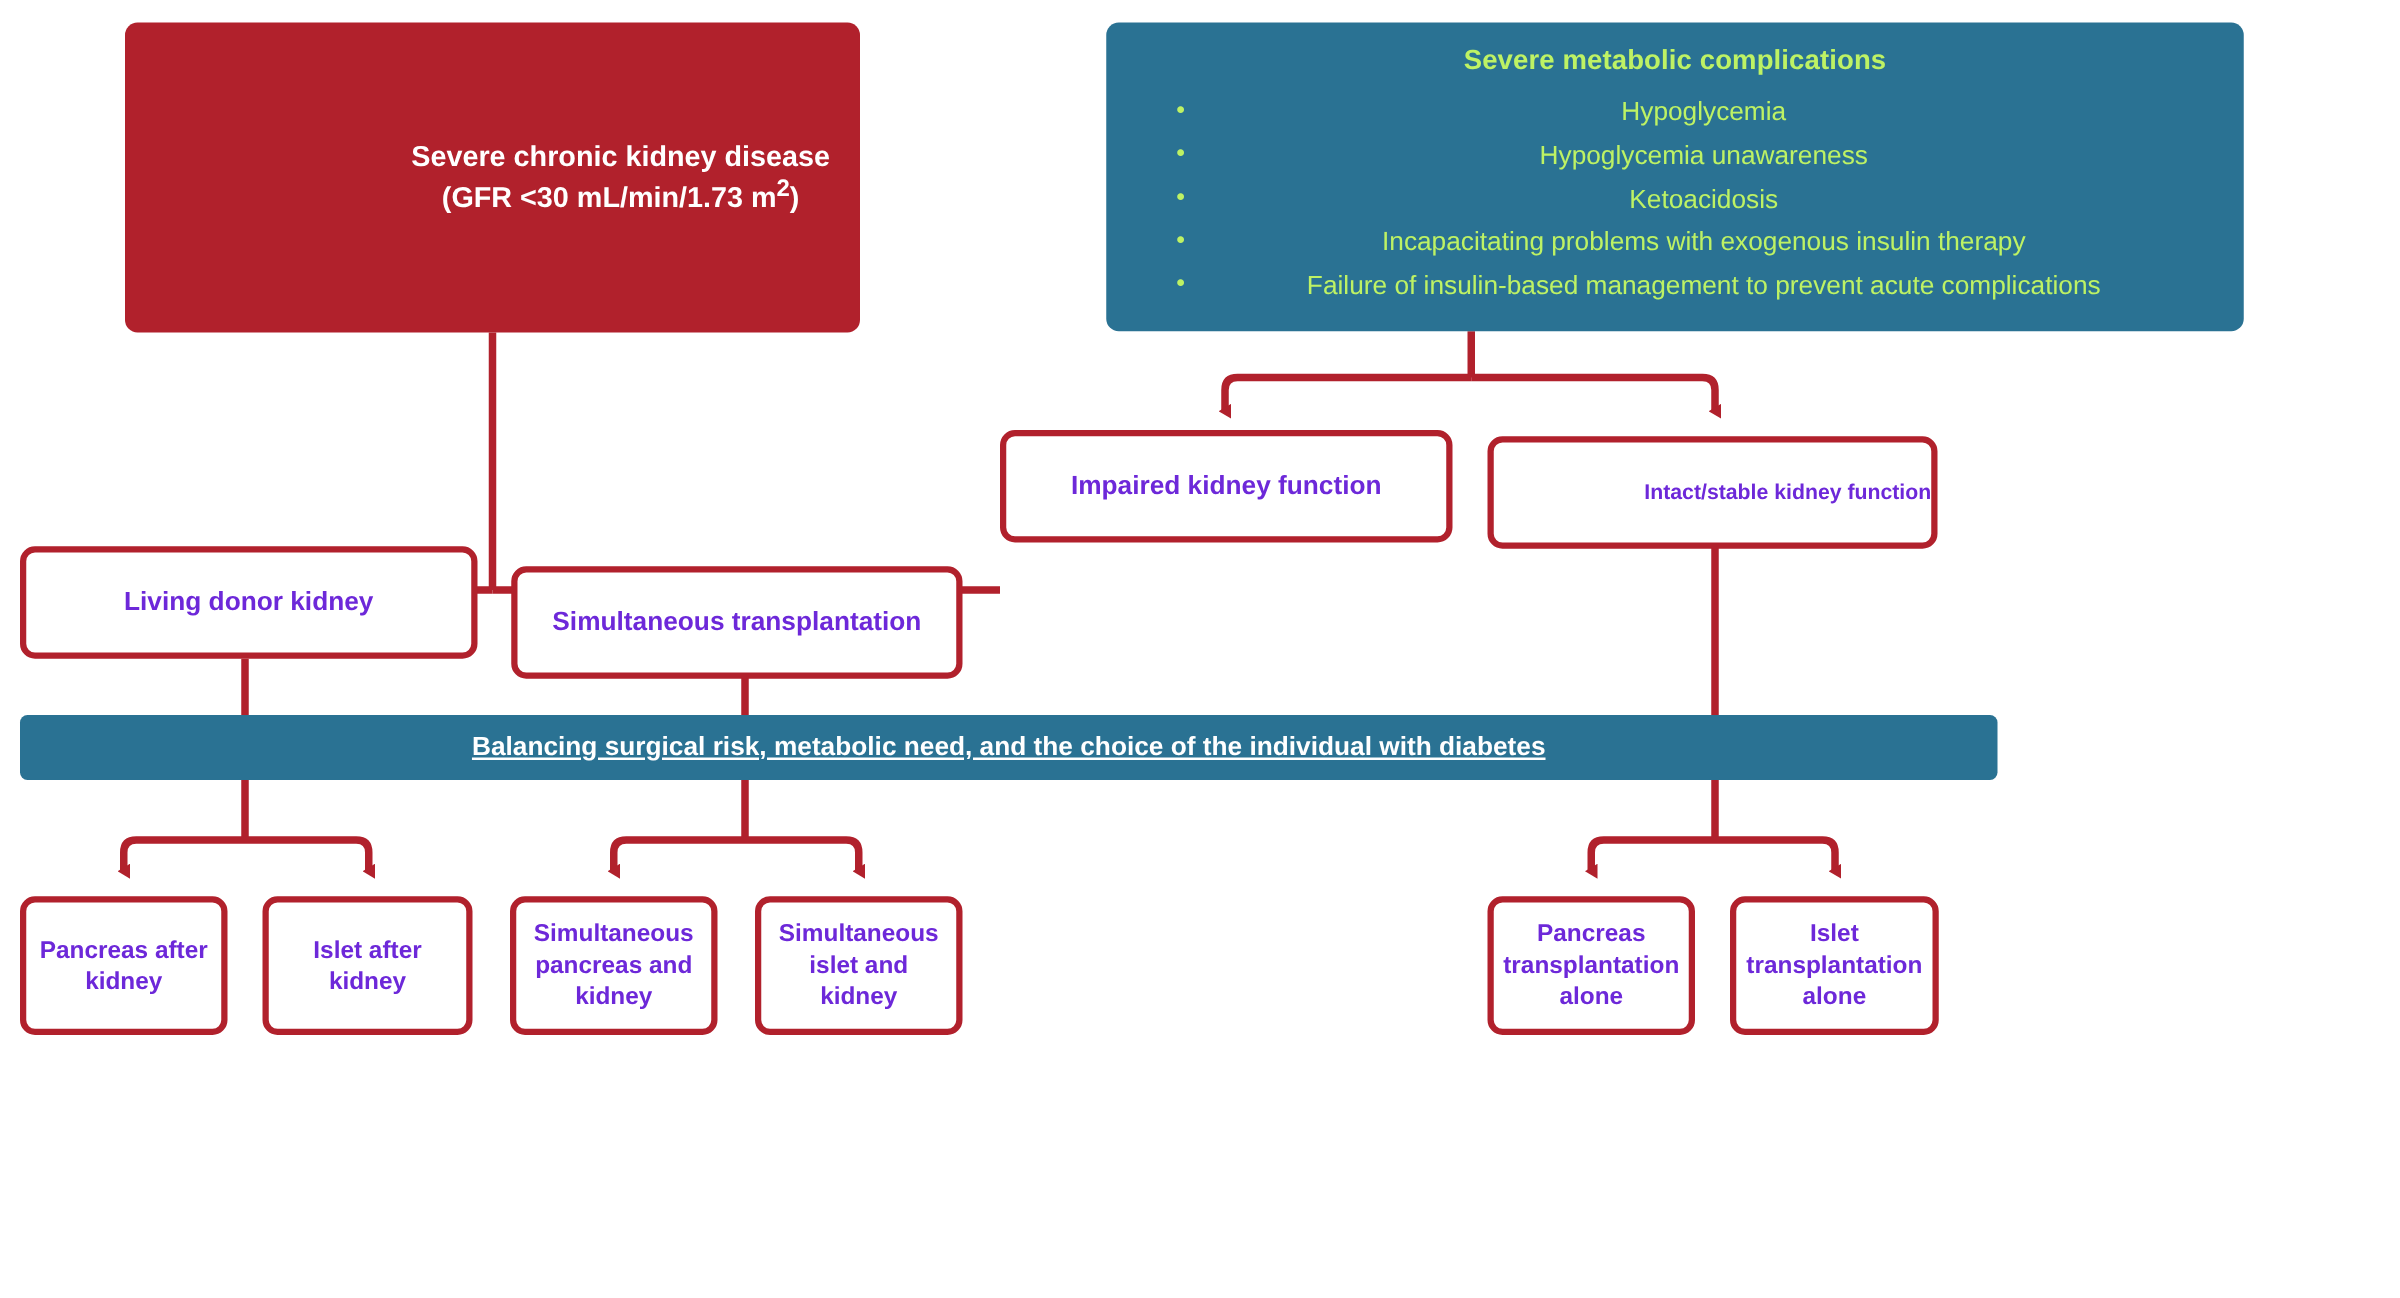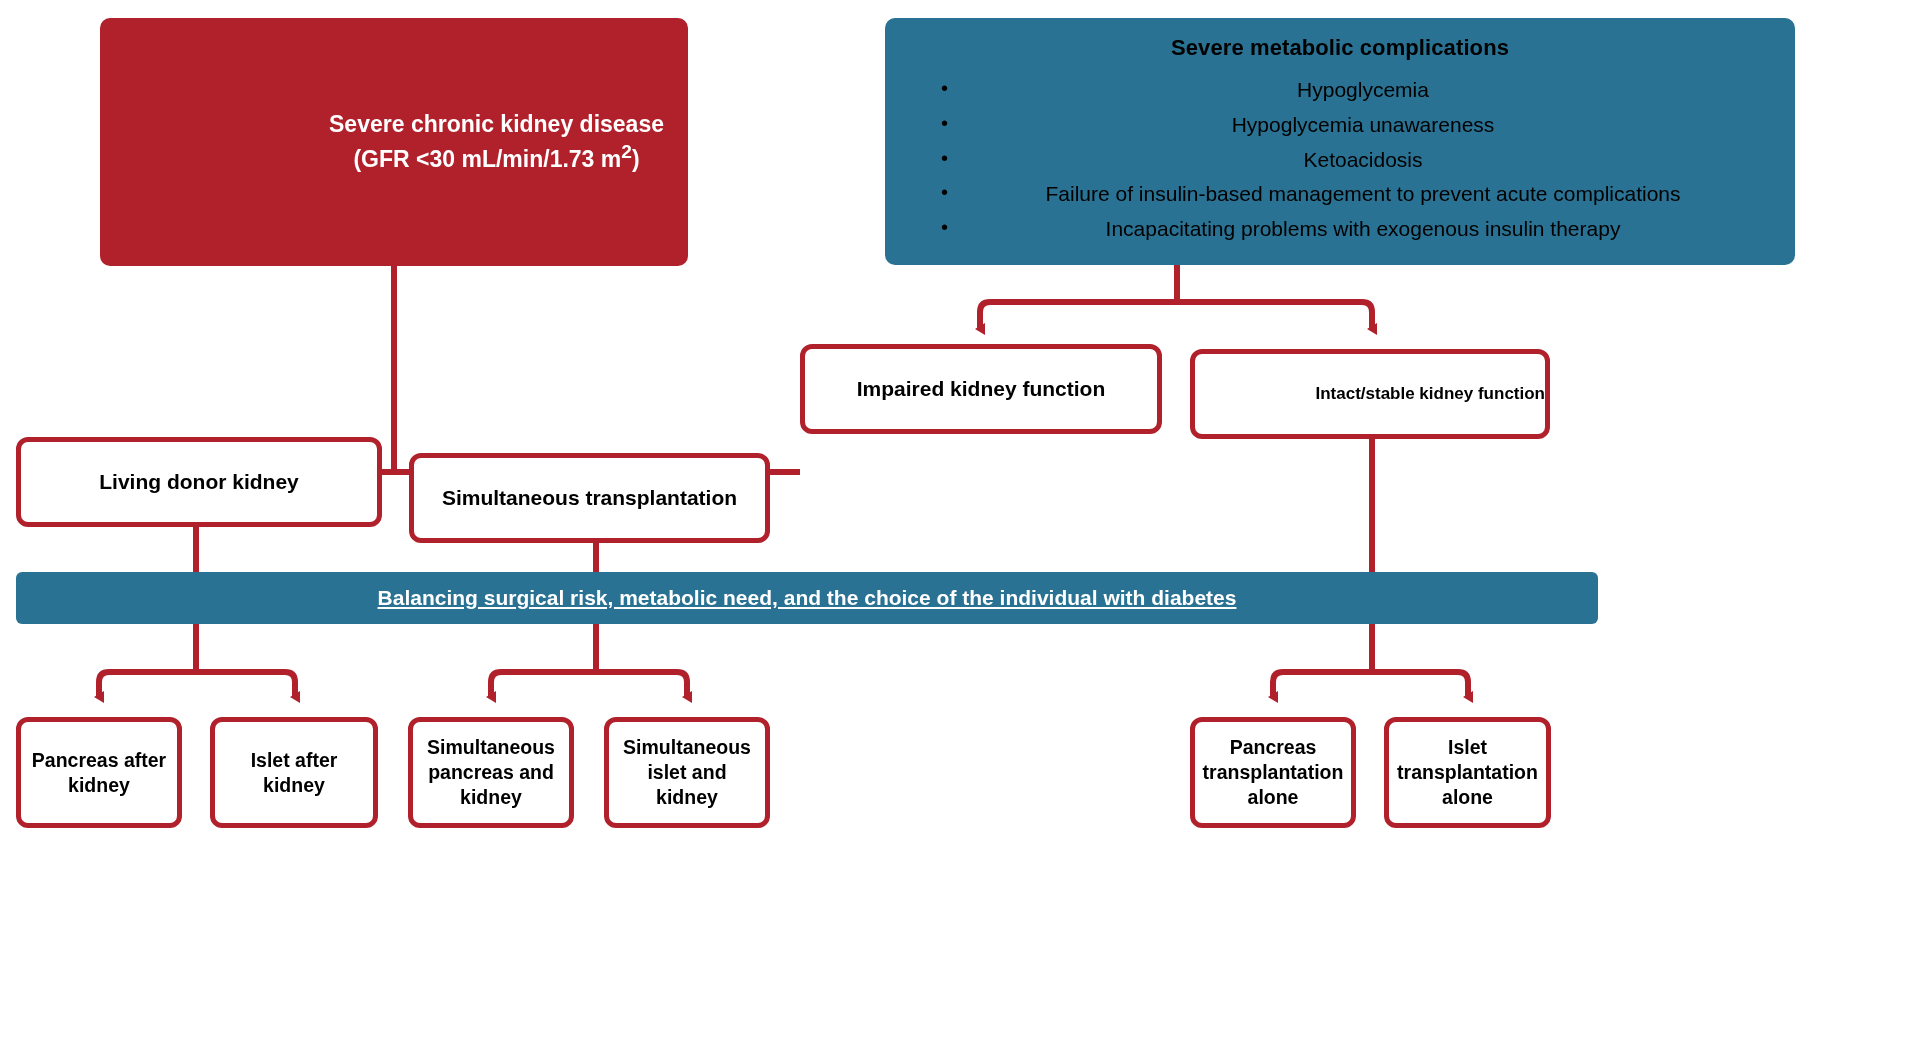--- a/index.html
+++ b/index.html
@@ -36,28 +36,28 @@
   }
   .node-red-fill {
     background: #B1212C;
     color: #ffffff;
     border-radius: 10px;
     font-weight: bold;
     justify-content: flex-end;
   }
   .node-blue-fill {
     background: #2A7293;
-    color: #000000;
+    color: #bef264;
     border-radius: 10px;
   }
   .node-outline {
     background: #ffffff;
     border: 5px solid #B1212C;
     border-radius: 12px;
-    color: #000000;
+    color: #6d28d9;
     font-weight: bold;
   }
   .node-banner {
     background: #2A7293;
     color: #ffffff;
     border-radius: 6px;
     font-weight: bold;
   }
 
   
@@ -191,22 +191,22 @@
       </div>
     </div>
   </div>
 
   <div class="node node-blue-fill" id="box-metabolic">
     <div class="blue-title">Severe metabolic complications</div>
     <ul>
       <li>Hypoglycemia</li>
       <li>Hypoglycemia unawareness</li>
       <li>Ketoacidosis</li>
+      <li>Incapacitating problems with exogenous insulin therapy</li>
       <li>Failure of insulin-based management to prevent acute complications</li>
-      <li>Incapacitating problems with exogenous insulin therapy</li>
     </ul>
   </div>
 
   <div class="node node-outline" id="box-impaired">
     <span>Impaired kidney function</span>
   </div>
 
   <div class="node node-outline" id="box-intact">
     <span>Intact/stable kidney function</span>
   </div>

